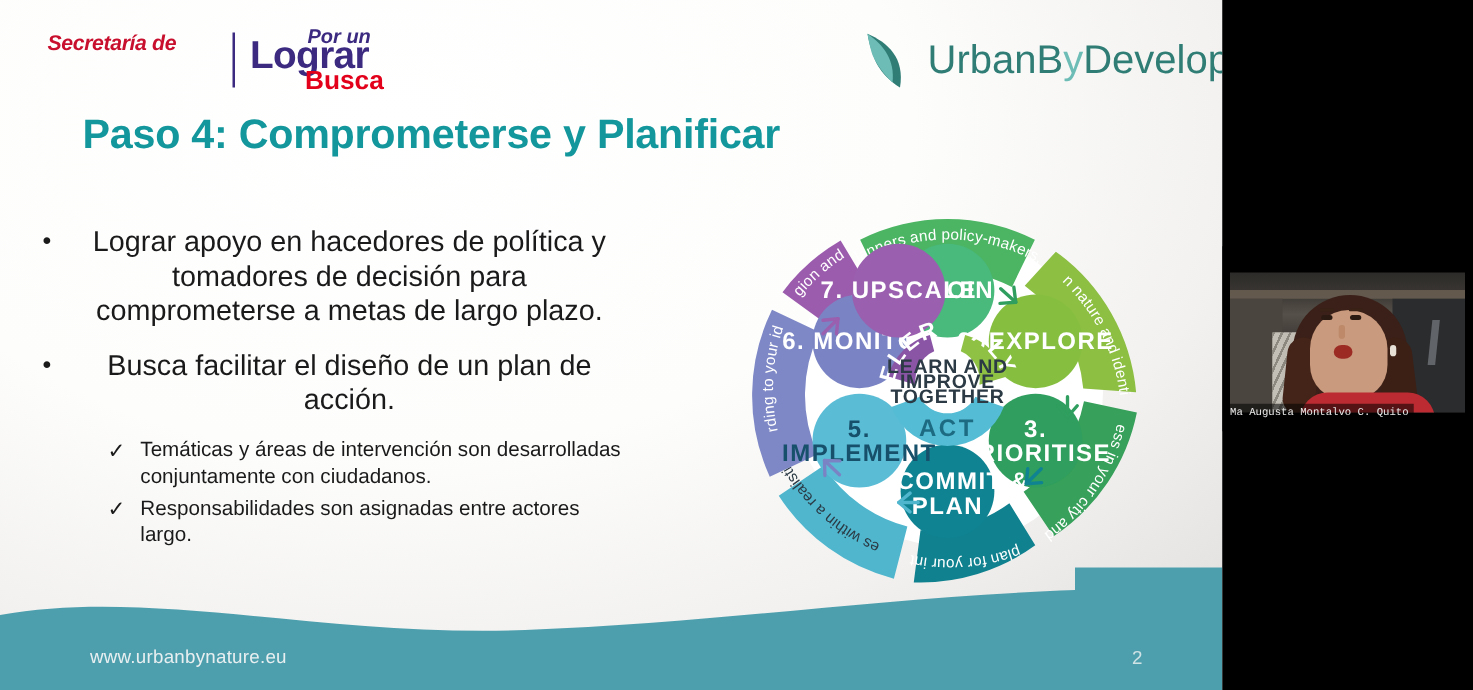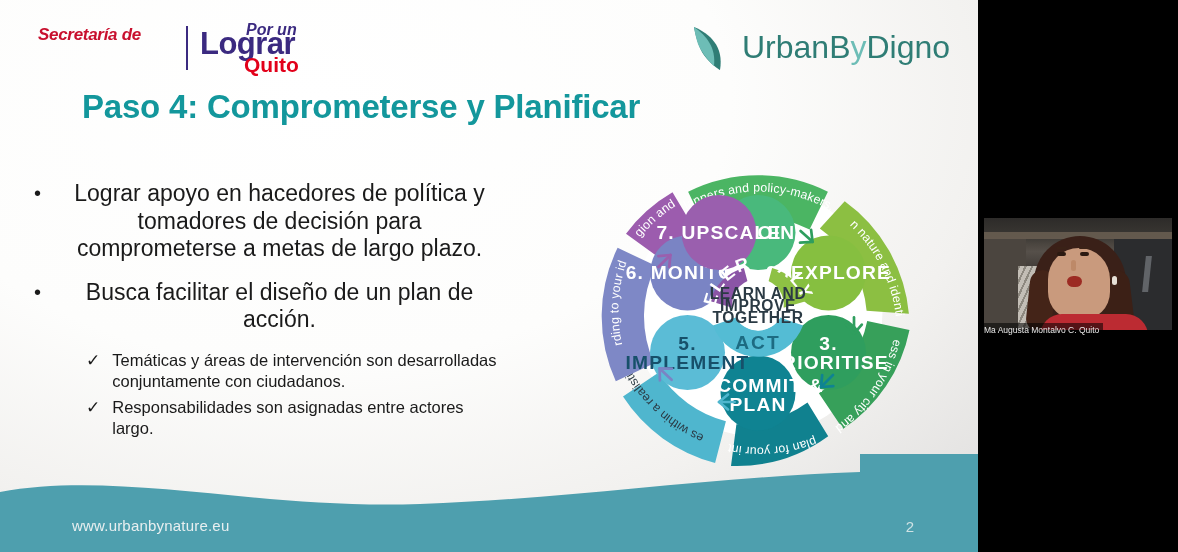--- a/index.html
+++ b/index.html
@@ -33,21 +33,20 @@
   #ubn-mark { width:46px; height:50px; }
   #ubn-text { font-size:32px; letter-spacing:0px; line-height:1; white-space:nowrap; }
   #ubn-text .d { color:#2f7d75;text-align:center; }
   #ubn-text .l { color:#6dbdb6; }
 
   
   #slide-title {
     position:absolute; left:66px; top:88px;
     font-size:33px; font-weight:bold; color:#13979c; letter-spacing:-0.2px;
     white-space:nowrap;
-    margin-left:16px;
   }
 
   
   #body { position:absolute; left:34px; top:180px; width:470px; color:#1a1a1a; }
   .b1 { display:flex; gap:14px; margin-bottom:16px; font-size:23px; line-height:1.2; }
   .b1-dot { flex:0 0 auto; font-size:20px; line-height:1.3; }
   .b1-txt { flex:1 1 auto;text-align:center; }
   .sub-list { margin-left:52px; margin-top:4px; }
   .b2 { display:flex; gap:12px; margin-bottom:4px; font-size:16.5px; line-height:1.3; }
   .b2-chk { flex:0 0 auto; font-size:17px; line-height:1.25; }
@@ -93,47 +92,47 @@
   .v-browL { left:72px; } .v-browR { left:95px; }
   .v-nose { position:absolute; left:87px; top:42px; width:5px; height:11px; background:#b8825f; border-radius:3px; opacity:.7; }
   .v-mouth { position:absolute; left:83px; top:58px; width:15px; height:11px; background:#9c2b23; border-radius:7px/6px; }
   .v-body { position:absolute; left:56px; top:96px; width:108px; height:30px; background:#bc2b32; border-radius:22px 22px 0 0; }
   .v-neck { position:absolute; left:80px; top:92px; width:30px; height:14px; background:#c08768; }
   .v-earring { position:absolute; left:128px; top:58px; width:5px; height:9px; background:#e6e0d6; border-radius:3px; }
   #video-name {
     position:absolute; left:2px; bottom:9px; max-width:180px;
     background:rgba(0,0,0,0.55); color:#e9e9e9;
     font-size:8.5px; padding:1.5px 4px; white-space:nowrap;
-    font-family:Liberation Sans, sans-serif;
+    font-family:Liberation Mono, monospace;
   }
 </style>
 </head>
 <body>
 
 <div id="screen">
 
   <div id="slide">
 
     <div id="logo-secretaria">
       <div class="sec-top">Secretaría de</div>
     </div>
     <div id="logo-divider"></div>
 
     <div id="logo-quito">
       <div class="q-porun">Por un</div>
       <div class="q-quito">Lograr</div>
-      <div class="q-digno">Quito</div>
+      <div class="q-digno">Busca</div>
     </div>
 
     <div id="logo-ubn">
       <svg id="ubn-mark" viewBox="0 0 46 50">
         <path d="M4 5 C20 12, 34 24, 30 48 C30 48, 16 40, 10 26 C7 19, 5 11, 4 5 Z" fill="#2f7d75"></path>
         <path d="M4 5 C17 14, 26 26, 24 44 C24 44, 13 34, 8 22 C6 16, 4.6 9, 4 5 Z" fill="#6dbdb6"></path>
       </svg>
-      <div id="ubn-text"><span class="d">UrbanB</span><span class="l">y</span><span class="d">Digno</span></div>
+      <div id="ubn-text"><span class="d">UrbanB</span><span class="l">y</span><span class="d">Develop</span></div>
     </div>
 
     <div id="slide-title">Paso 4: Comprometerse y Planificar</div>
 
     <div id="body">
       <div class="b1">
         <span class="b1-dot">•</span>
         <span class="b1-txt">Lograr apoyo en hacedores de política y tomadores de decisión para comprometerse a metas de largo plazo.</span>
       </div>
       <div class="b1">

